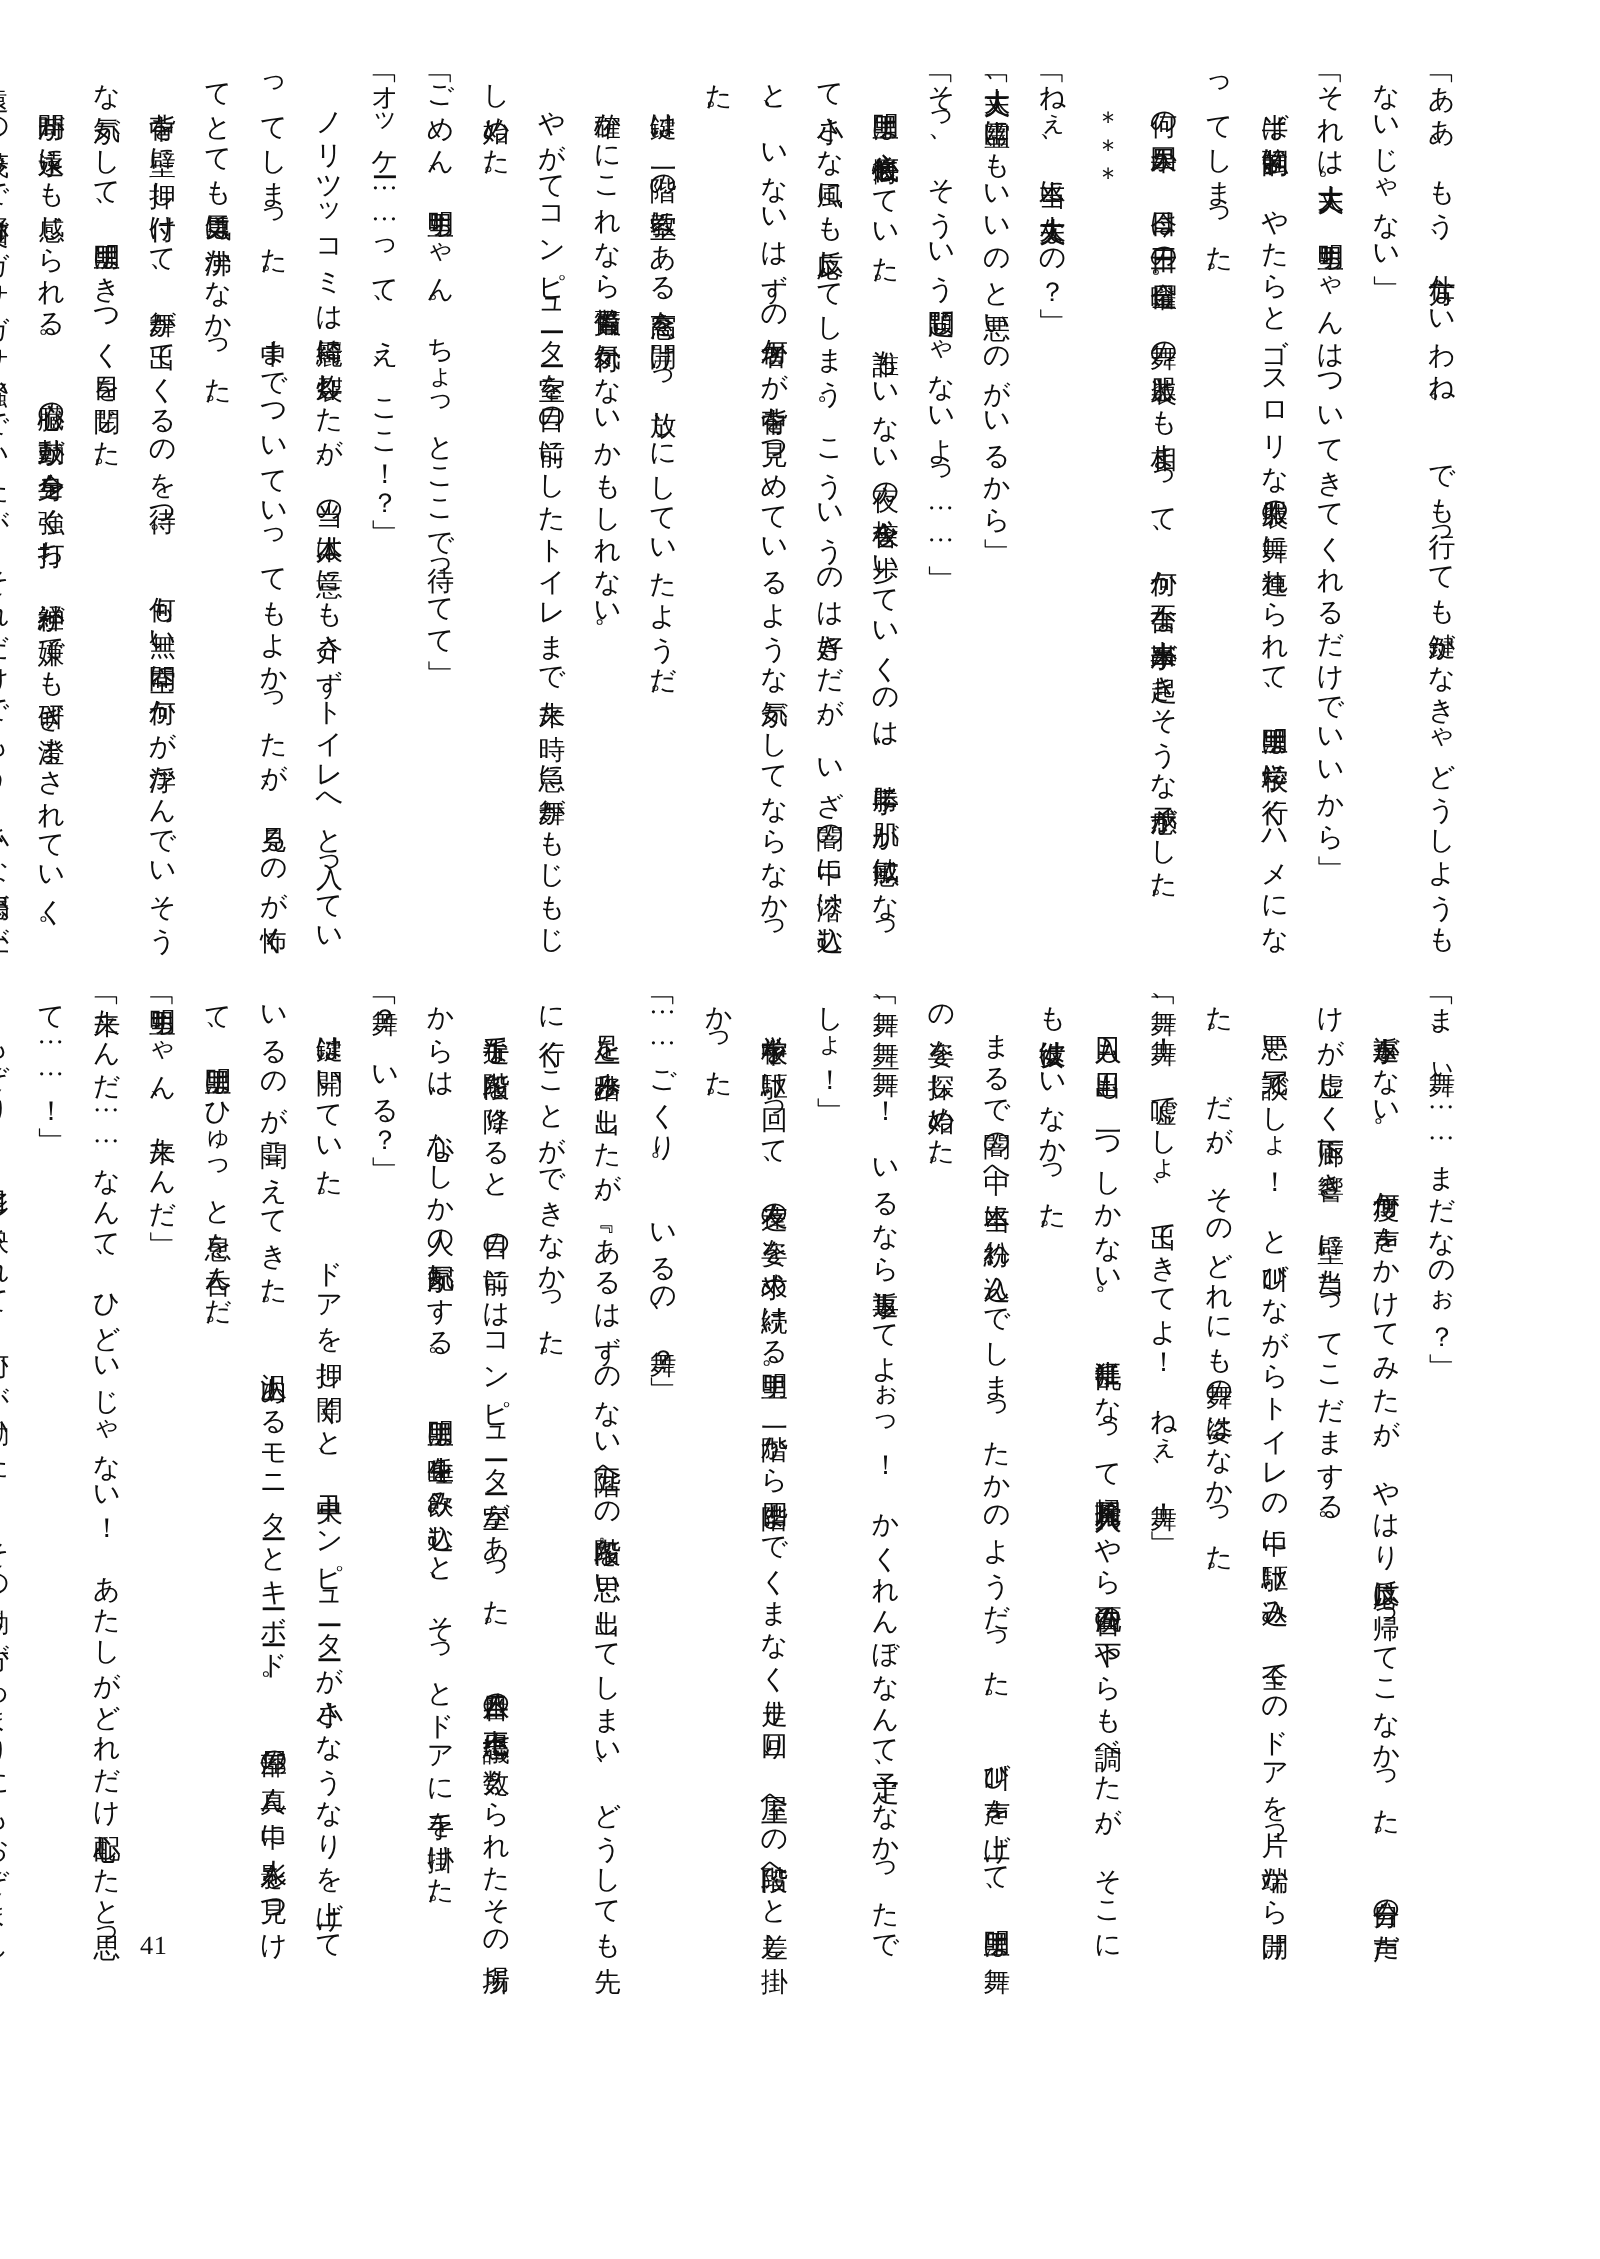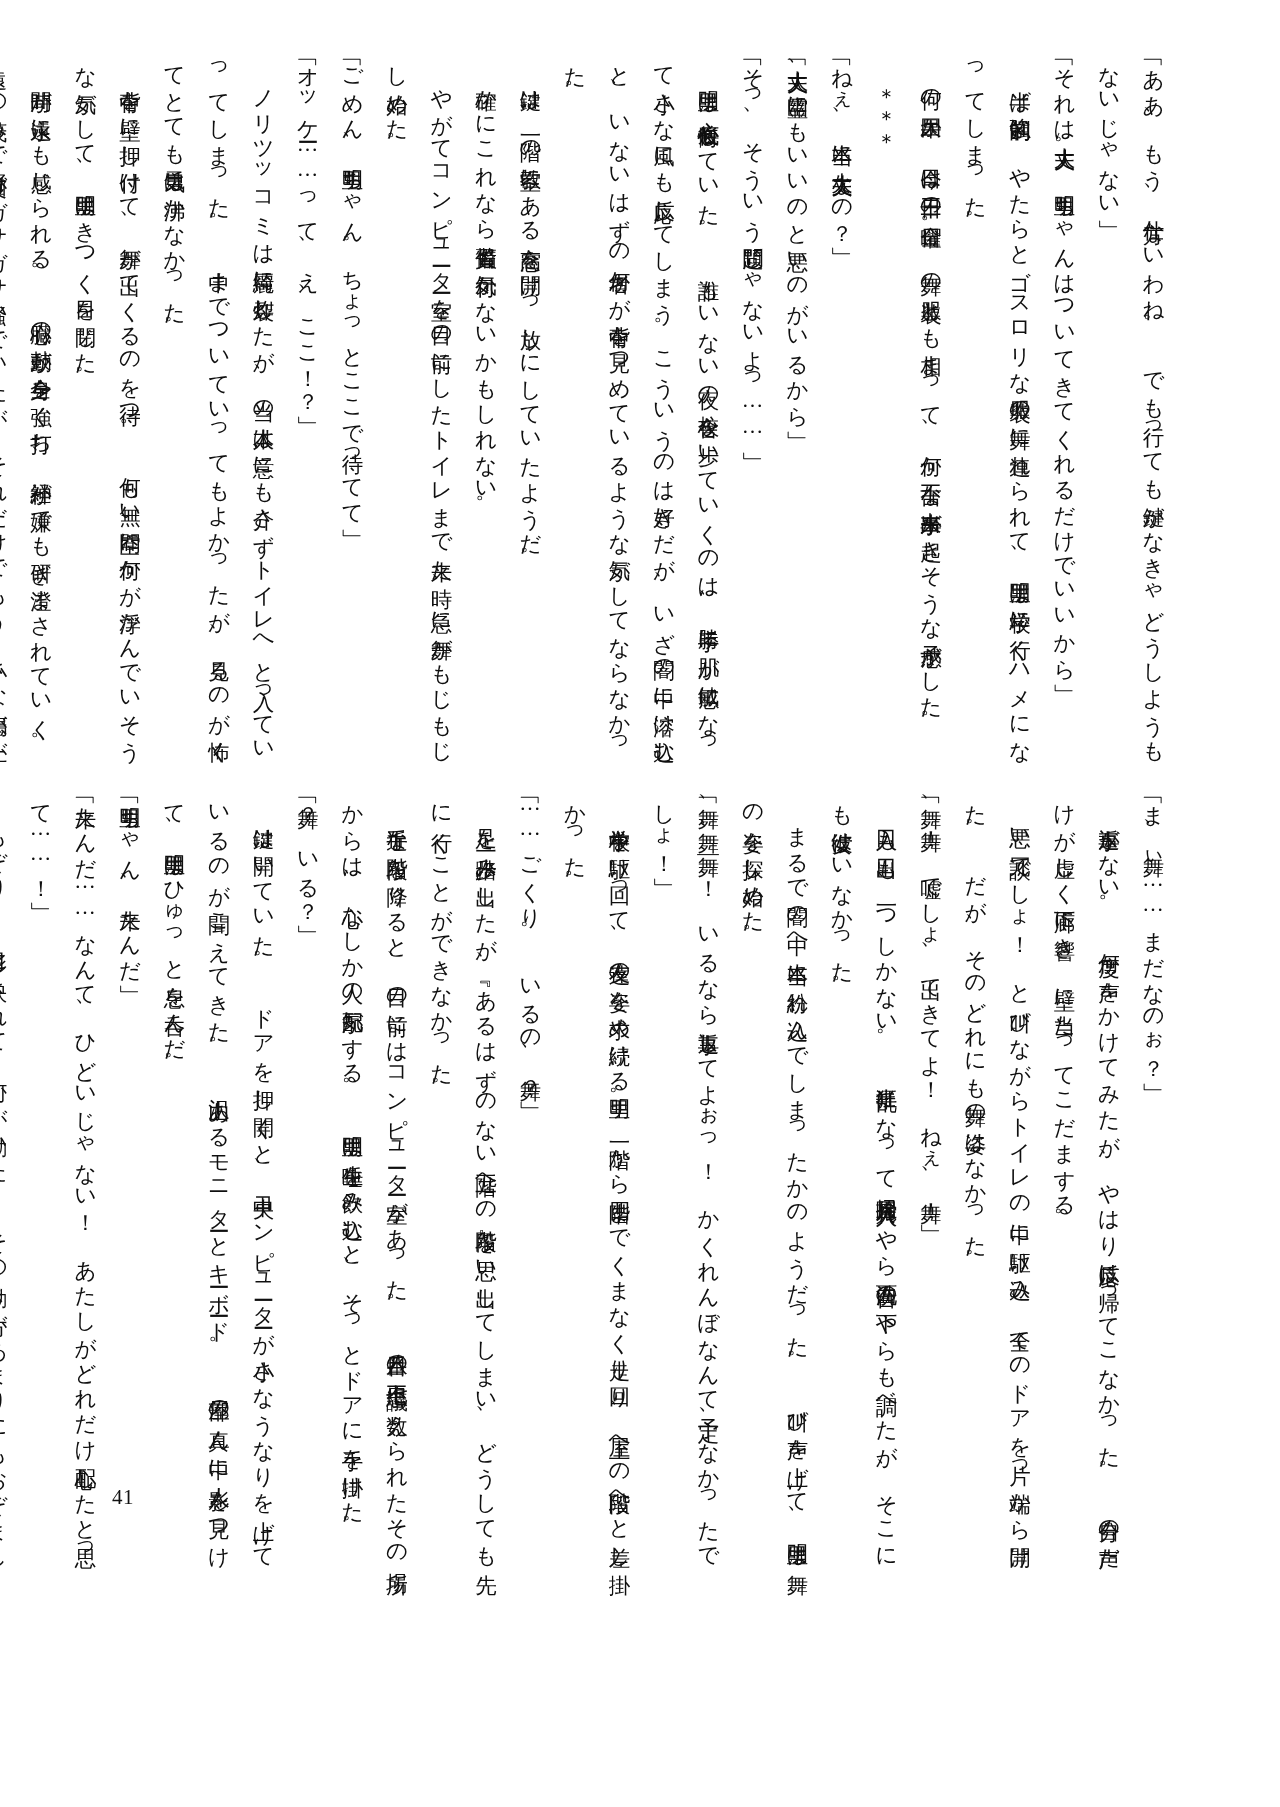--- a/index.html
+++ b/index.html
@@ -55,21 +55,21 @@
   
   .scene-break {
     text-indent: 0;
     letter-spacing: 0.05em;
   }
 
   
   #page-number {
     position: absolute;
     left: 112px;
-    top: 1485px;
+    top: 1544px;
     font-family: "Liberation Serif", serif;
     font-size: 21px;
     color: #111111;
     letter-spacing: 0.02em;
   }
 </style>
 </head>
 <body>
 
 <div class="page">

